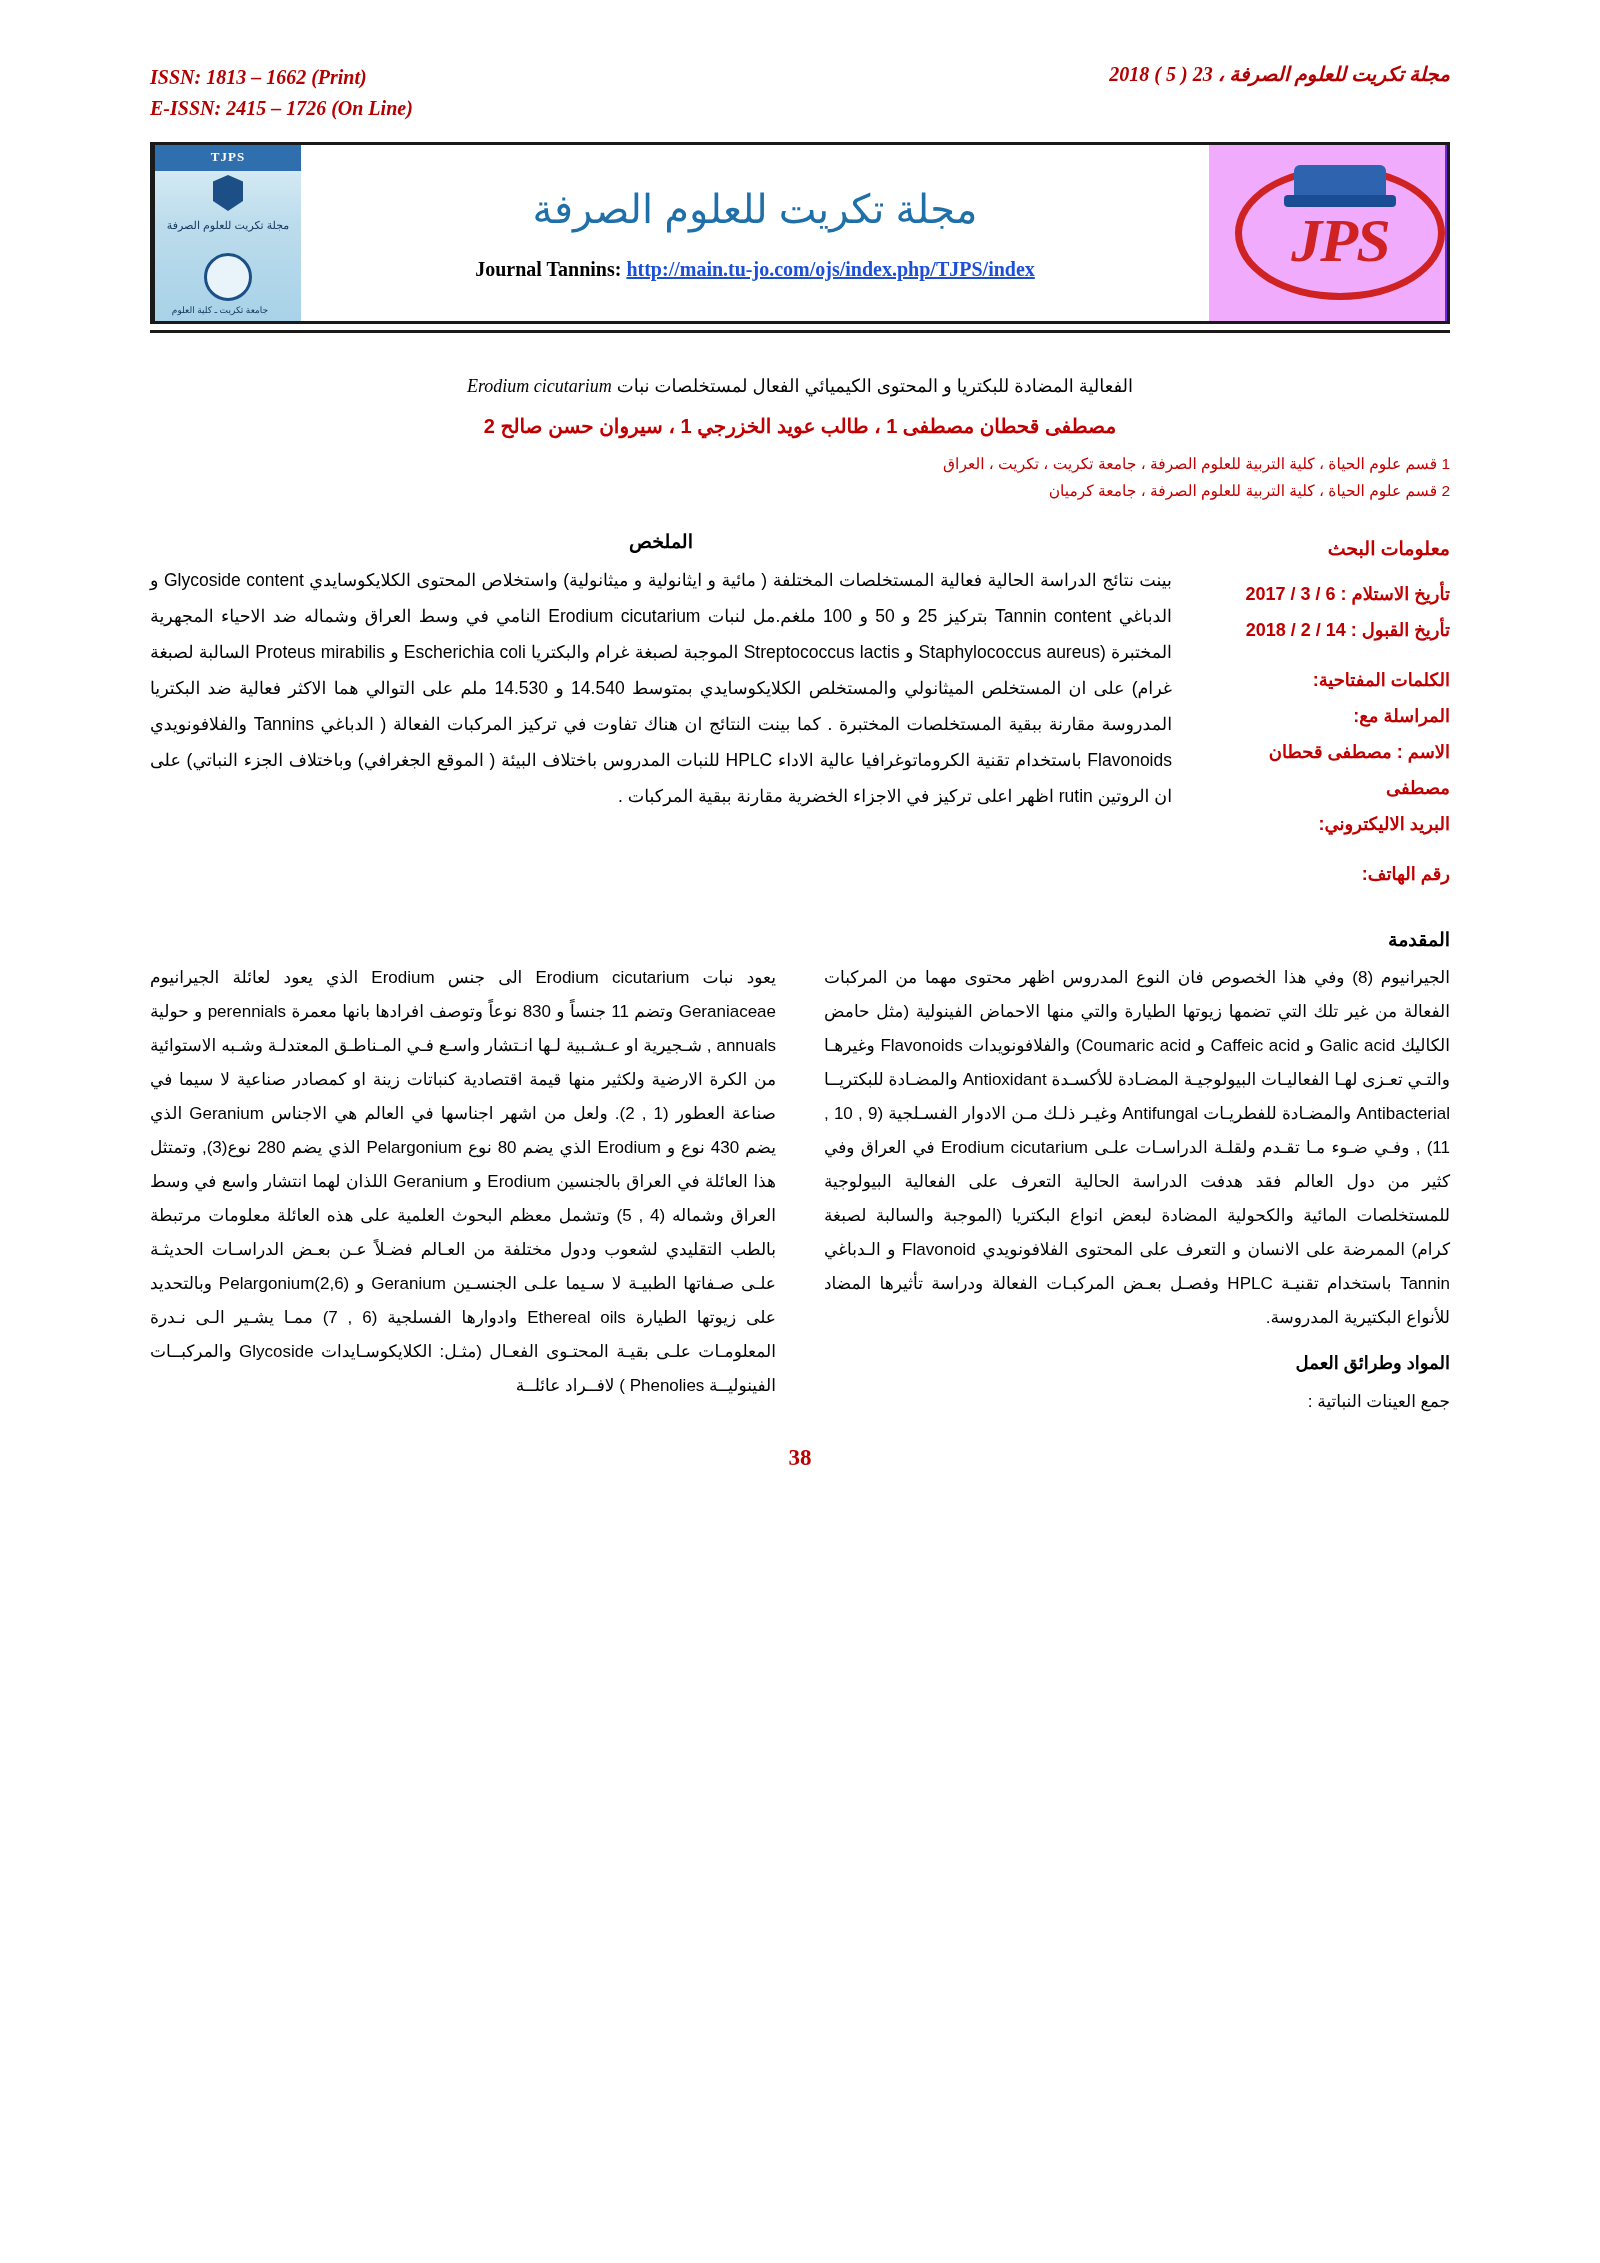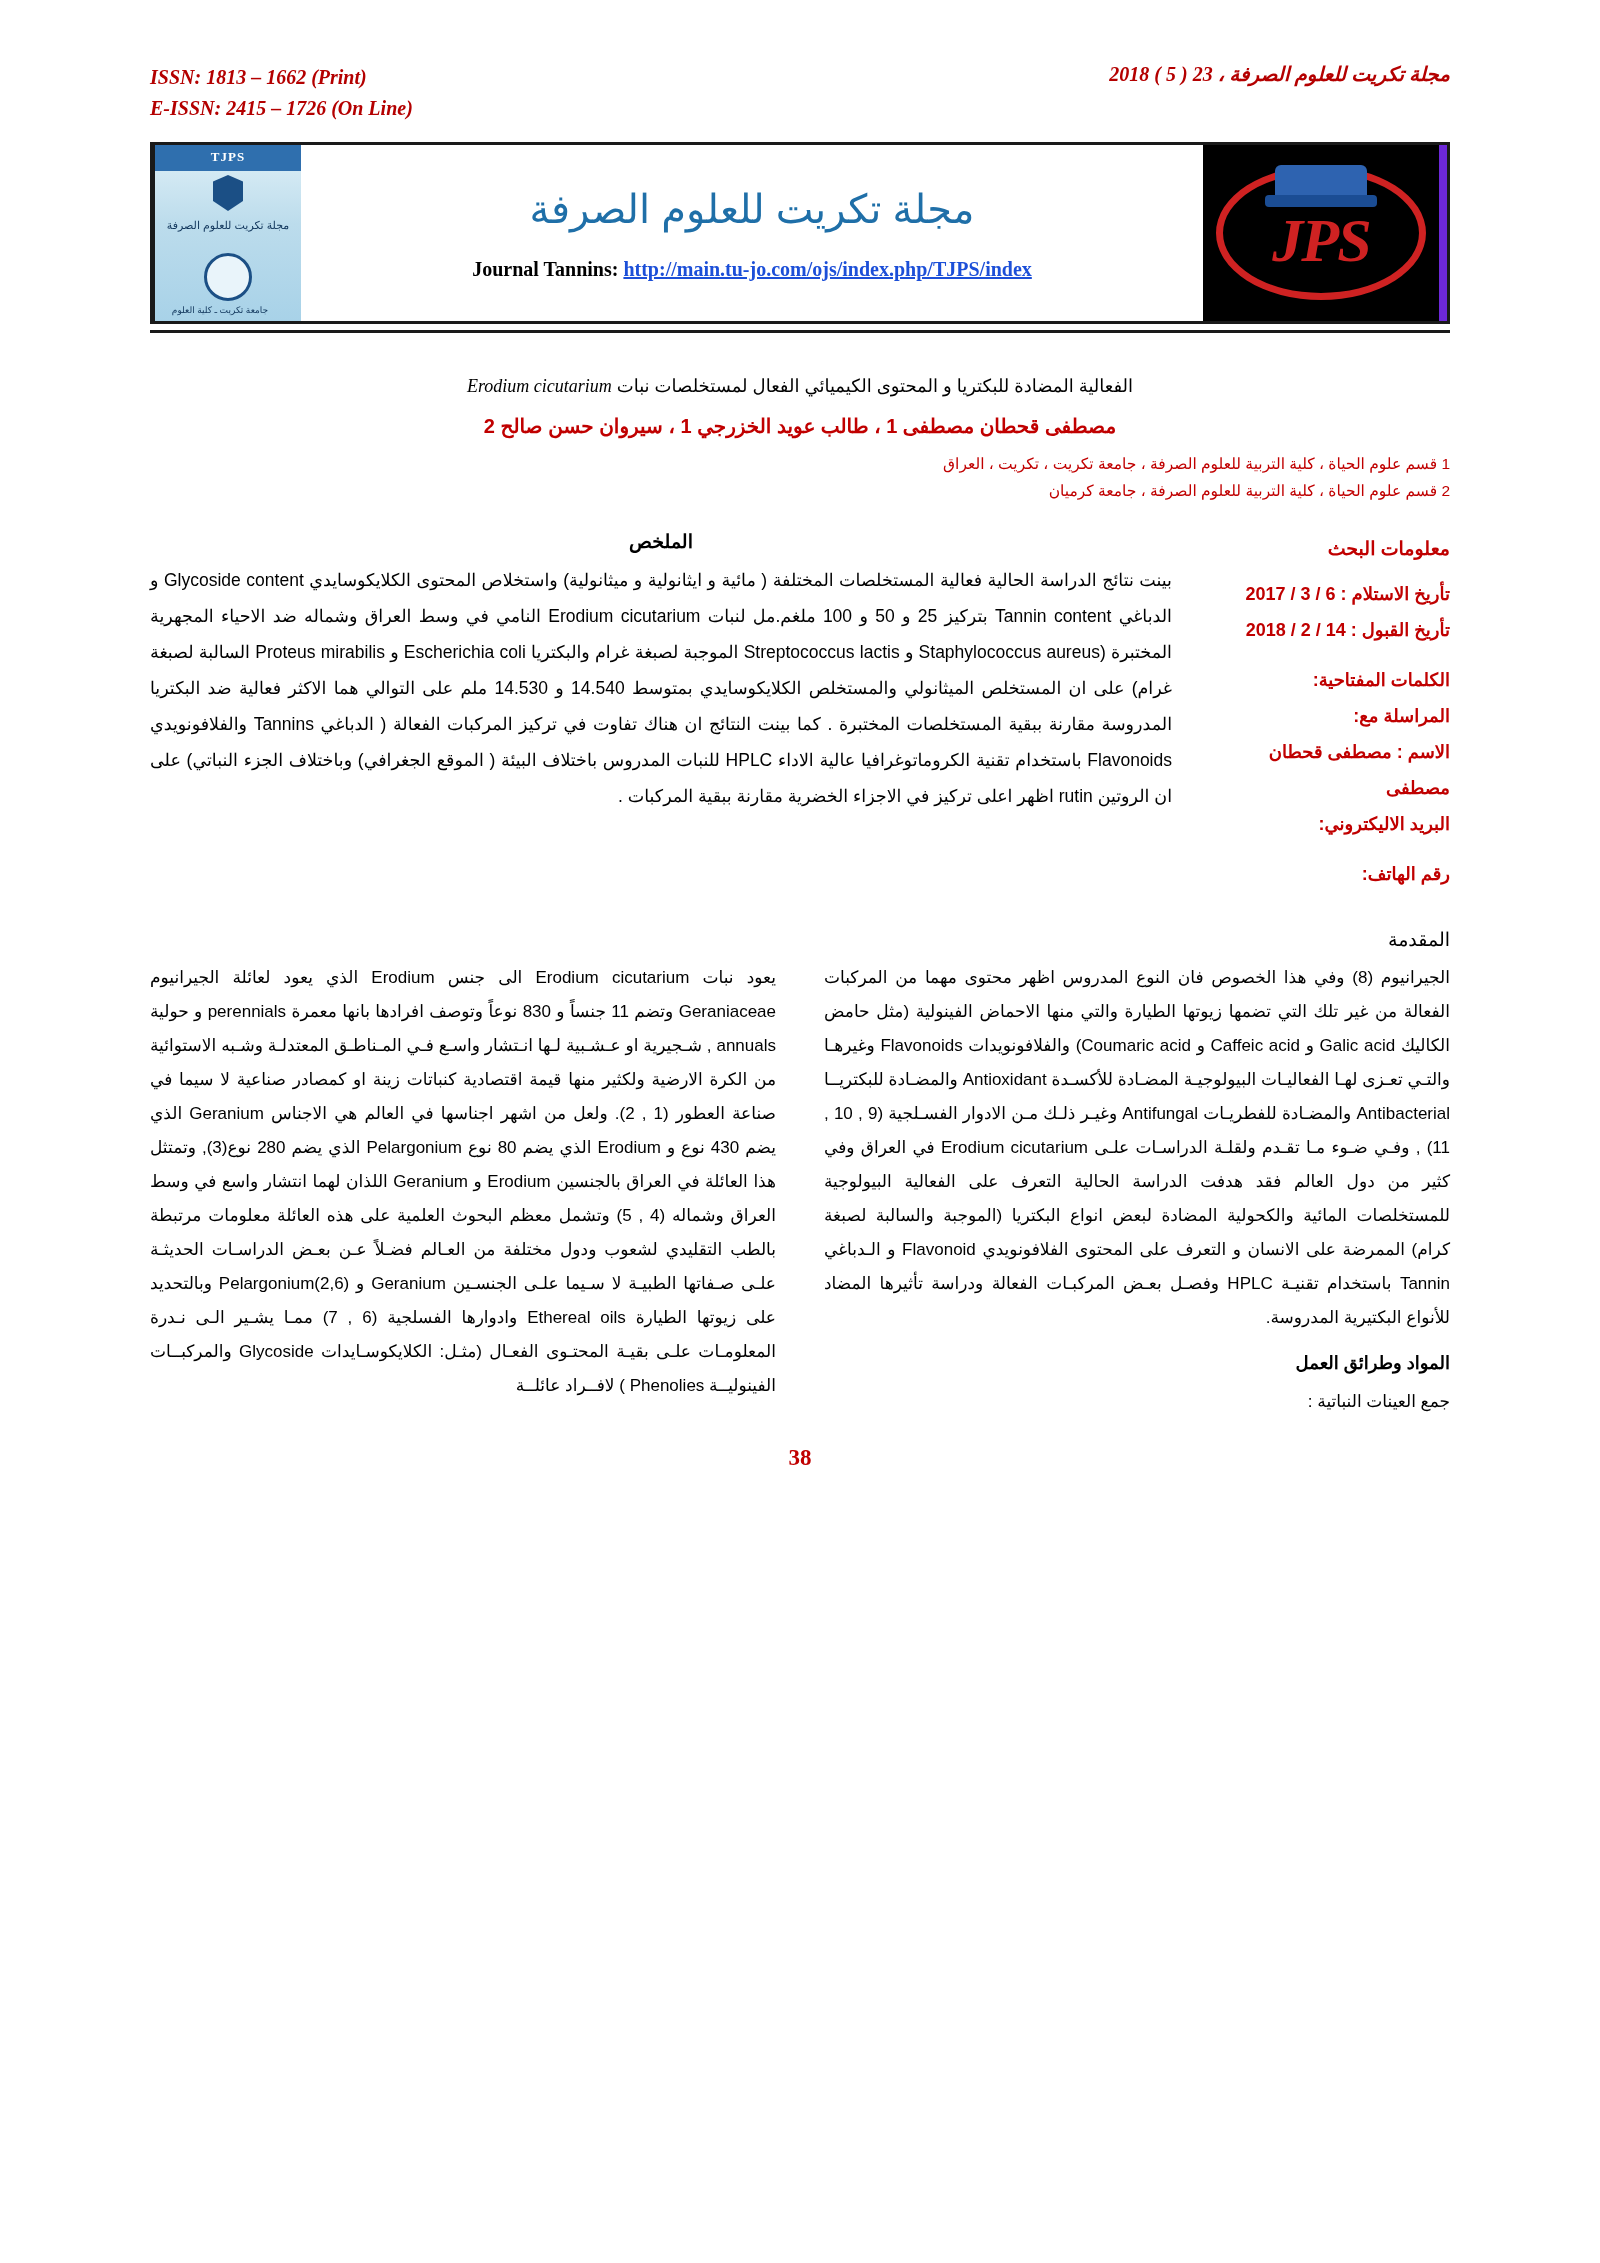--- a/index.html
+++ b/index.html
@@ -146,26 +146,26 @@
     font-size: 20px;
     font-weight: bold;
     font-family: "Liberation Serif", serif;
   }
   .homepage-label { color: #000; }
   .homepage-url { color: #1c4fd8; text-decoration: underline; }
 
   .banner-right {
     width: 236px;
     flex: none;
-    border-right: 8px solid #6d28d9;
+    border-right: 2px solid #6d28d9;
     position: relative;
     display: flex;
     align-items: center;
-    justify-content: center;
-    background: #000000;
+    justify-content: flex-start;
+    background: #f0abfc;
   }
   .jps-logo {
     width: 210px;
     height: 140px;
     position: relative;
   }
   .jps-ring {
     position: absolute;
     left: 50%; top: 50%;
     transform: translate(-50%,-50%);
@@ -269,21 +269,21 @@
   }
   .abstract-body {
     font-size: 17.5px;
     line-height: 2.05;
     text-align: justify;
     font-family: "Liberation Sans", sans-serif;
   }
 
   
   .section-head {
-    font-weight: normal;
+    font-weight: bold;
     font-size: 19px;
     font-family: "Liberation Sans", sans-serif;
     margin: 26px 0 10px 0;
   }
   .intro-head-wrap { padding-top: 10px; }
 
   
   .cols {
     display: flex;
     flex-direction: row;

